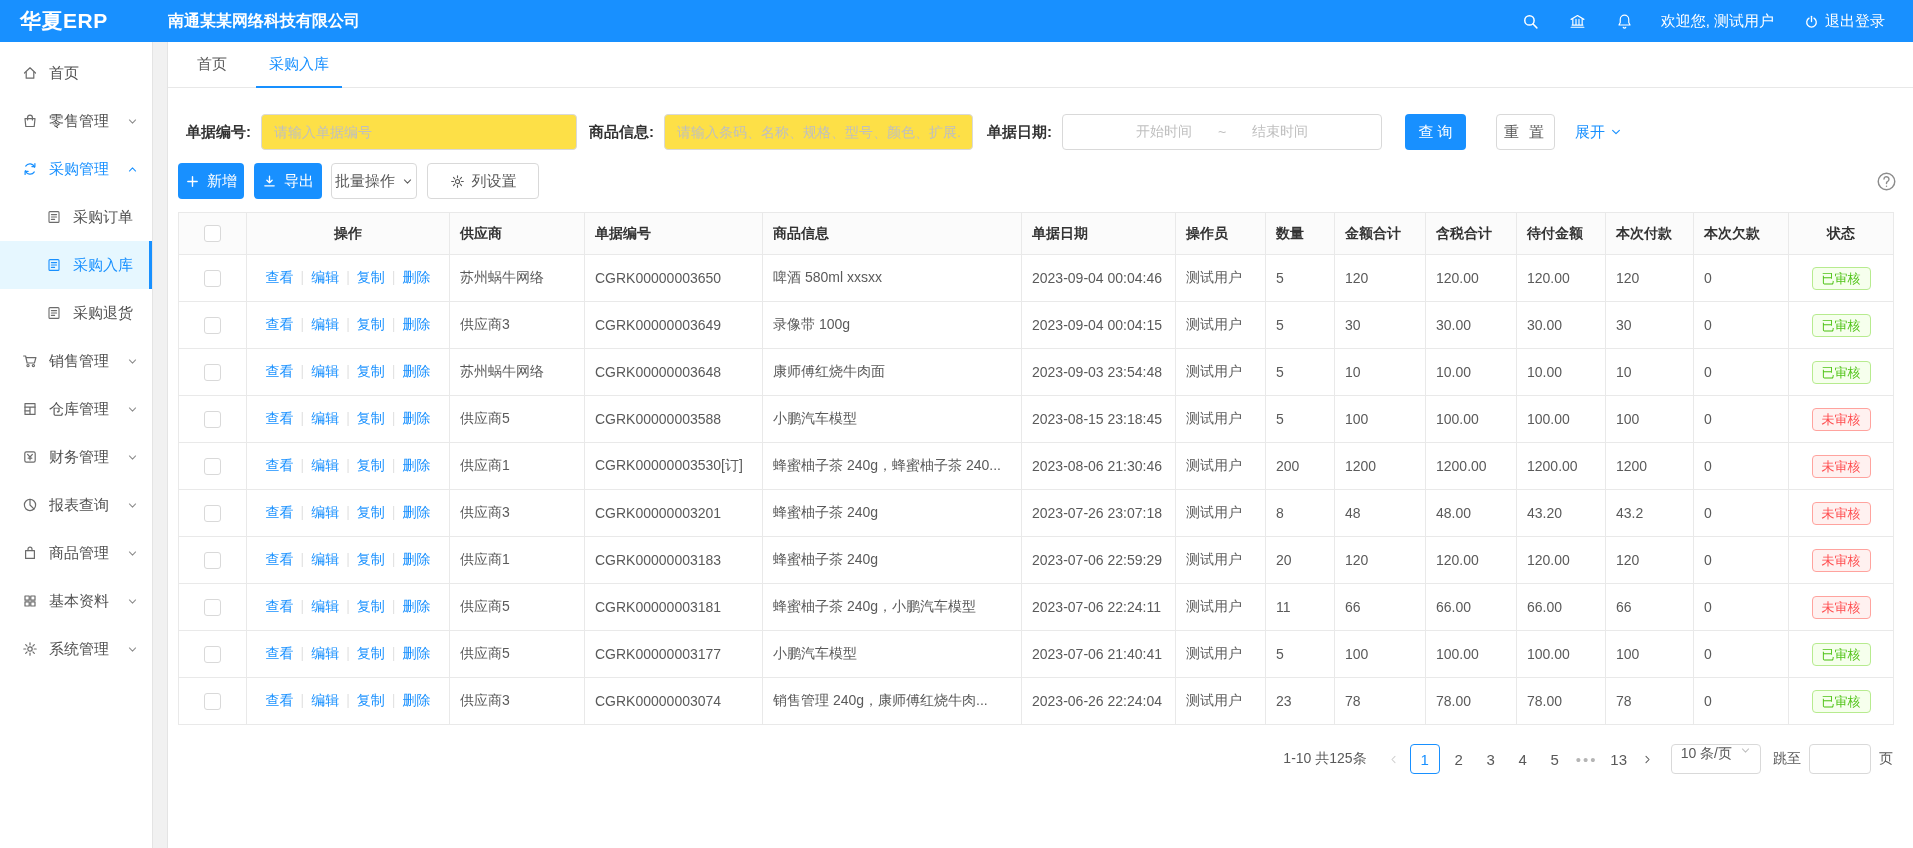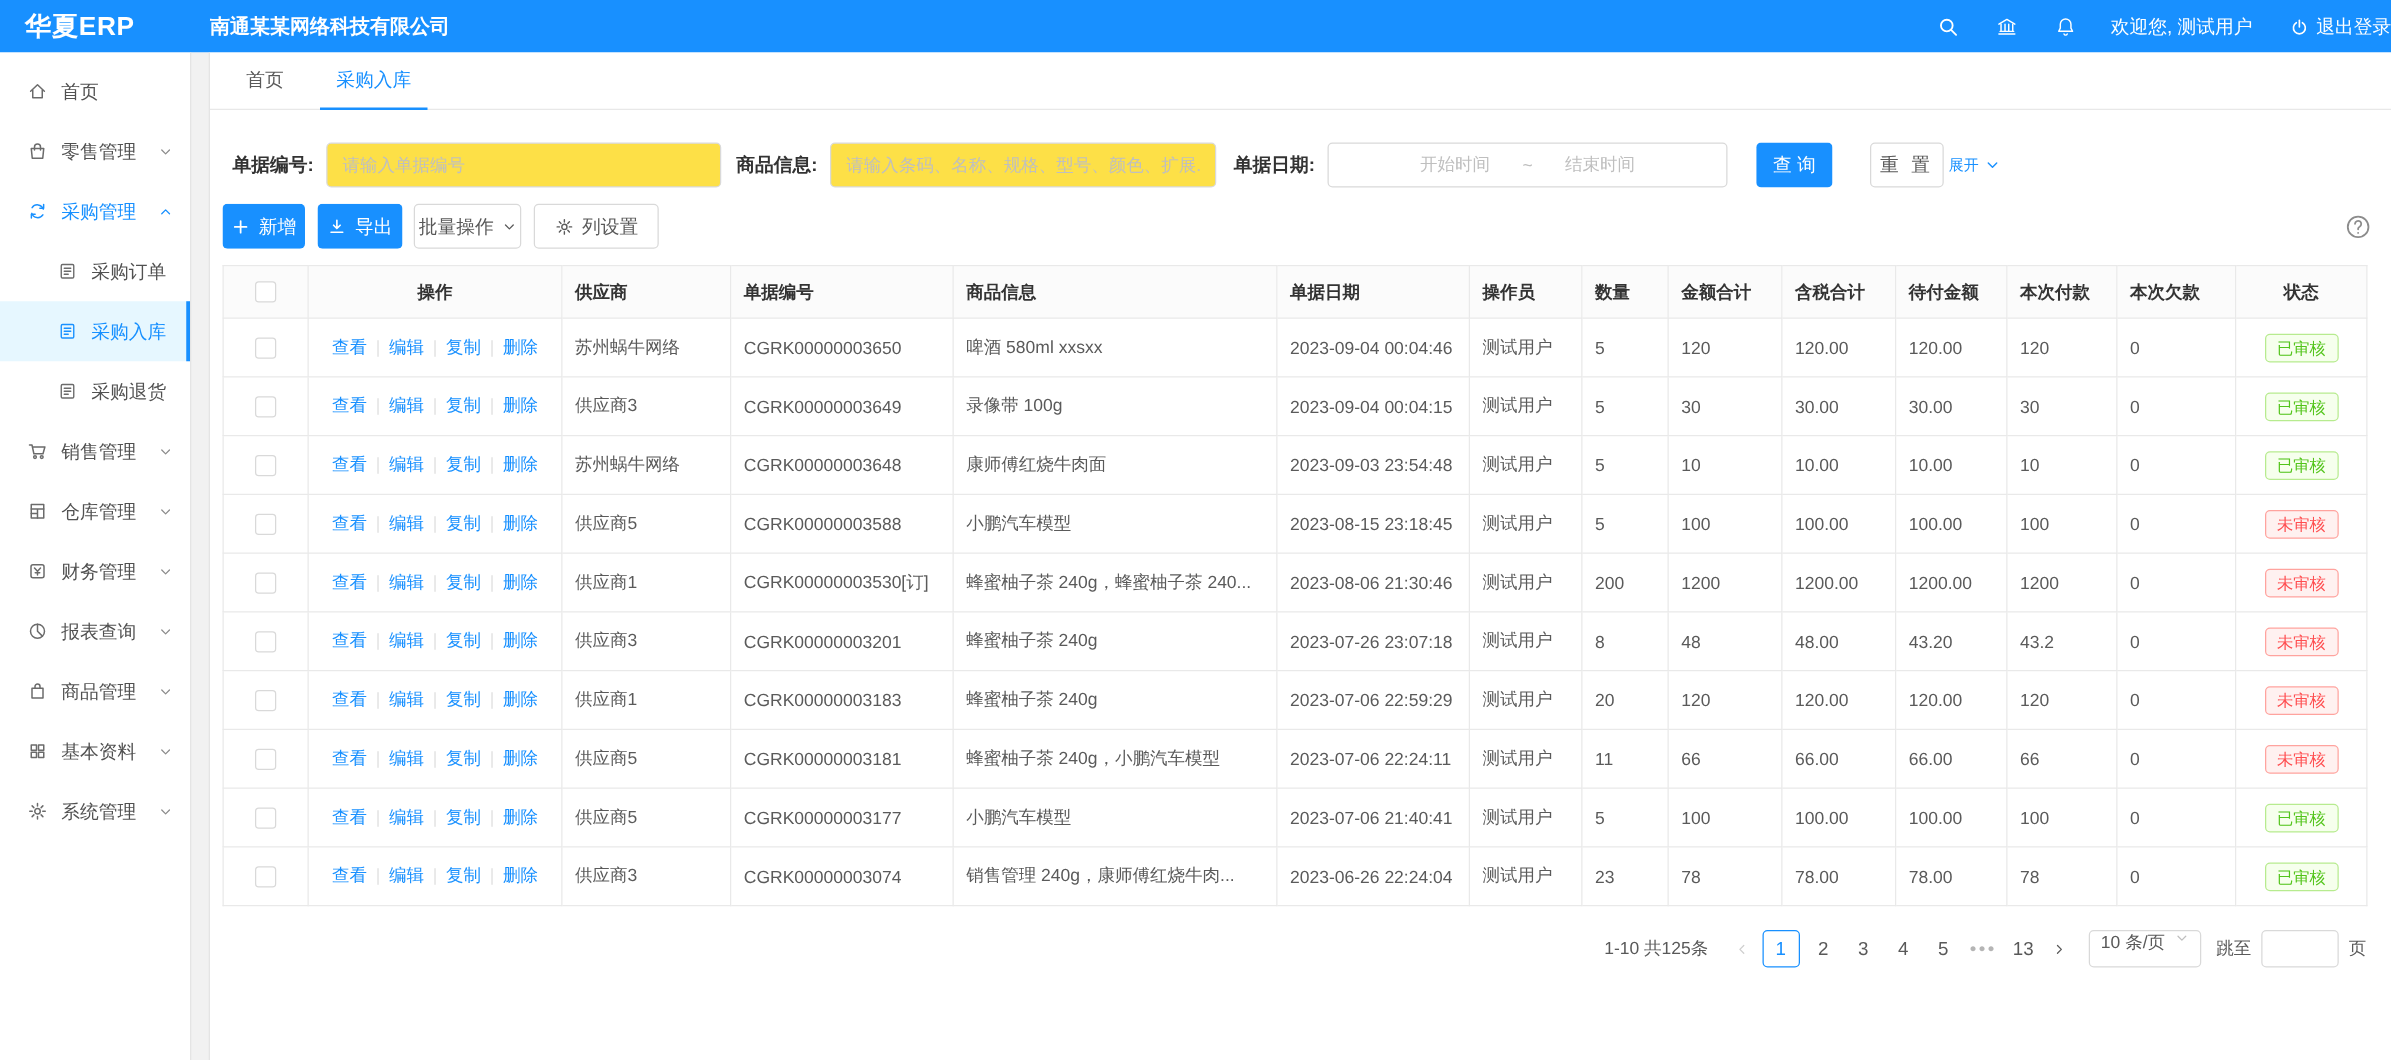--- a/index.html
+++ b/index.html
@@ -4,21 +4,21 @@
 <style>
   * { margin:0; padding:0; box-sizing:border-box; }
   html,body { width:1913px; height:848px; overflow:hidden; background:#fff;
     font-family:"Liberation Sans","DejaVu Sans",sans-serif; }
   .app { width:1913px; height:848px; display:flex; flex-direction:column; }
 
   
   .topbar { height:42px; background:#1890ff; display:flex; align-items:center; flex:0 0 42px; color:#fff; }
   .logo { width:152px; padding-left:20px; font-size:21px; font-weight:bold; letter-spacing:.5px; }
   .company { margin-left:16px; font-size:16px; font-weight:600; }
-  .topbar-right { margin-left:auto; display:flex; align-items:center; }
+  .topbar-right { margin-left:auto; display:flex; align-items:center; padding-right:28px; }
   .tb-icon { width:17px; height:17px; margin-left:30px; display:inline-flex; cursor:pointer; }
   .tb-icon svg { width:17px; height:17px; }
   .welcome { margin-left:28px; font-size:15px; }
   .logout { margin-left:30px; font-size:15px; display:flex; align-items:center; cursor:pointer; }
   .logout .tb-icon { margin-left:0; margin-right:6px; width:15px; height:15px; }
 
   
   .layout { flex:1; display:flex; min-height:0; }
   .sidebar { width:152px; background:#fff; padding-top:7px; flex:0 0 152px; }
   .side-item { height:48px; display:flex; align-items:center; padding:0 14px 0 22px; font-size:15px;
@@ -53,34 +53,34 @@
   .lbl2 { margin-left:12px; } .lbl3 { margin-left:14px; }
   .date-range { width:320px; height:36px; margin-left:10px; border:1px solid #d9d9d9; border-radius:4px;
     display:flex; align-items:center; justify-content:center; color:#bfbfbf; font-size:14px; cursor:text; }
   .date-range .sep { margin:0 26px; }
   .btn { height:36px; border-radius:4px; font-size:15px; display:inline-flex; align-items:center;
     justify-content:center; cursor:pointer; border:1px solid transparent; font-family:inherit; }
   .btn-primary { background:#1890ff; color:#fff; }
   .btn-plain { background:#fff; color:#595959; border-color:#d9d9d9; }
   #search-btn { width:61px; margin-left:23px; }
   #reset-btn { width:59px; margin-left:30px; letter-spacing:3px; }
-  .expand { margin-left:4px; color:#1890ff; font-size:12px; display:flex; align-items:center; cursor:pointer; }
+  .expand { margin-left:20px; color:#1890ff; font-size:15px; display:flex; align-items:center; cursor:pointer; }
   .expand .icon { width:12px; height:12px; margin-left:5px; display:inline-flex; }
   .expand .icon svg { width:12px; height:12px; }
 
   
   .toolbar { display:flex; align-items:center; padding:13px 16px 12px 10px; flex:0 0 auto; }
   .toolbar .btn .bicon { width:15px; height:15px; display:inline-flex; margin-right:7px; }
   .toolbar .btn .bicon svg { width:15px; height:15px; }
   #add-btn { width:66px; }
   #export-btn { width:68px; margin-left:10px; }
   #batch-btn { width:86px; margin-left:9px; }
   #batch-btn .cicon { width:11px; height:11px; margin-left:7px; display:inline-flex; }
   #batch-btn .cicon svg{ width:11px; height:11px; }
-  #colset-btn { width:100px; margin-left:10px; }
+  #colset-btn { width:112px; margin-left:10px; }
   .help { margin-left:auto; width:21px; height:21px; color:#8c8c8c; cursor:pointer; display:inline-flex; }
   .help svg { width:21px; height:21px; }
 
   
   .table-wrap { margin:1px 20px 0 10px; flex:0 0 auto; }
   table { width:1715px; border-collapse:collapse; table-layout:fixed; }
   th, td { border:1px solid #e9e9e9; font-weight:normal; font-size:14px; color:#595959;
     padding:0 10px; height:42px; text-align:left; white-space:nowrap; overflow:hidden; text-overflow:ellipsis; }
   thead th { background:#fbfbfb; color:#333; font-weight:600; font-size:14px; height:42px; }
   tbody td { height:47px; color:#5a5a5a; }

